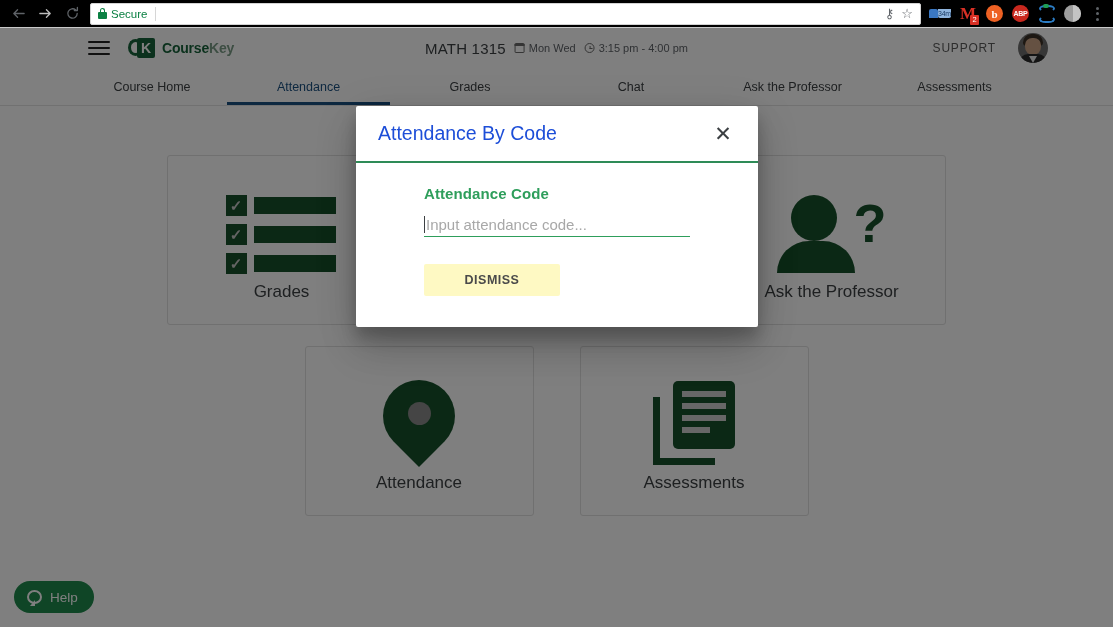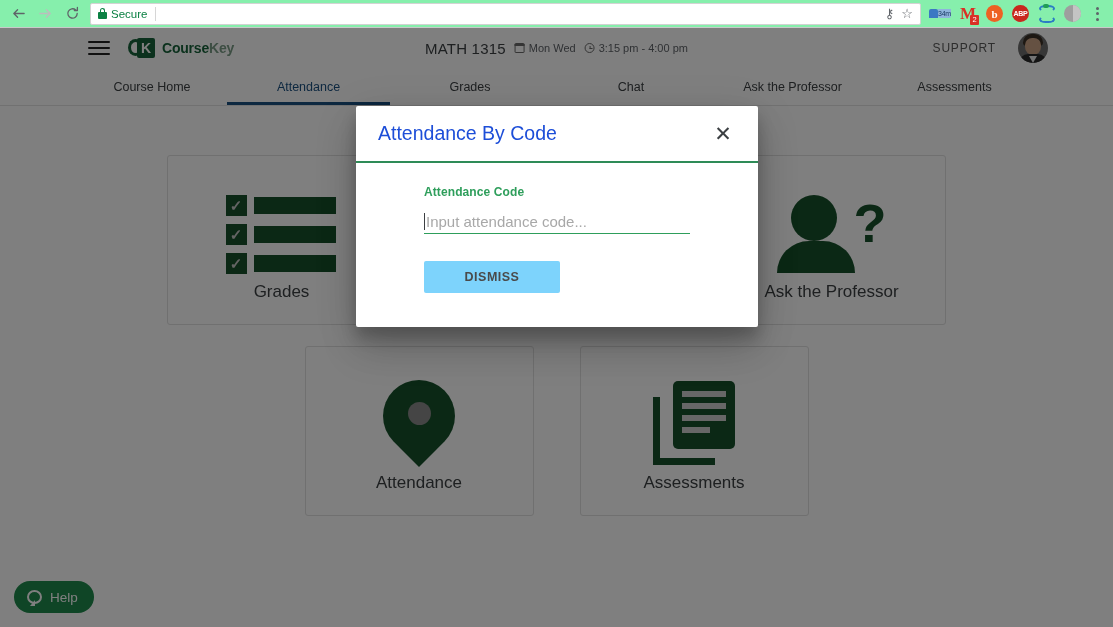--- a/index.html
+++ b/index.html
@@ -9,21 +9,21 @@
     width:1113px; height:627px;
     font-family:"Liberation Sans", sans-serif;
     background:#ffffff;
     overflow:hidden;
     position:relative;
   }
 
   
   .browser-bar {
     position:absolute; left:0; top:0; width:1113px; height:28px;
-    background:#86efac;
+    background:#000000;
     display:flex; align-items:center;
     border-bottom:1px solid #c9c9c9;
   }
   .nav-btns { display:flex; align-items:center; padding-left:6px; gap:3px; }
   .nav-btn {
     width:24px; height:24px; display:flex; align-items:center; justify-content:center;
     color:#5f6368; font-size:15px; line-height:1;
     border-radius:50%;
   }
   .nav-btn.disabled { color:#bdbdbd; }
@@ -217,31 +217,31 @@
   .modal-head {
     height:57px; display:flex; align-items:center; padding:0 24px 0 22px;
     border-bottom:2px solid #2e8b57;
   }
   .modal-title { font-size:19.5px; color:#1d4ed8; font-weight:normal; }
   .modal-close {
     margin-left:auto; width:22px; height:22px; display:flex; align-items:center; justify-content:center;
     color:#3c4043; font-size:21px; line-height:1; cursor:pointer;
   }
   .modal-body { padding:22px 68px 0 68px; }
-  .field-label { font-size:12px; color:#2e9e5b; font-weight:bold; letter-spacing:.1px; }
+  .field-label { font-size:15px; color:#2e9e5b; font-weight:bold; letter-spacing:.1px; }
   .field-input {
     margin-top:10px; height:25px; border-bottom:1.5px solid #2e9e5b;
     display:flex; align-items:center; position:relative;
   }
   .caret { width:1px; height:17px; background:#3c4043; margin-right:1px; }
   .field-placeholder { font-size:15px; color:#a8a8a8; }
   .modal-actions { display:flex; gap:14px; margin-top:27px; }
   .btn { height:32px; border:none; border-radius:2px; font-size:12.5px; font-weight:bold;
     letter-spacing:.5px; cursor:pointer; font-family:"Liberation Sans", sans-serif; }
-  .btn-dismiss { width:136px; background:#7dd3fc; color:#4a4a4a;text-align:center; }
+  .btn-dismiss { width:136px; background:#fef9c3; color:#4a4a4a;text-align:center; }
   .btn-submit { width:130px; background:#1e8045; color:#fff; }
 </style>
 </head>
 <body>
 
 <div class="browser-bar">
   <div class="nav-btns">
     <div class="nav-btn">
       <svg width="15" height="15" viewBox="0 0 16 16" aria-hidden="true">
         <path d="M14 8H3.5M7 4L3 8l4 4" fill="none" stroke="#5f6368" stroke-width="1.4" stroke-linecap="round" stroke-linejoin="round"></path>

